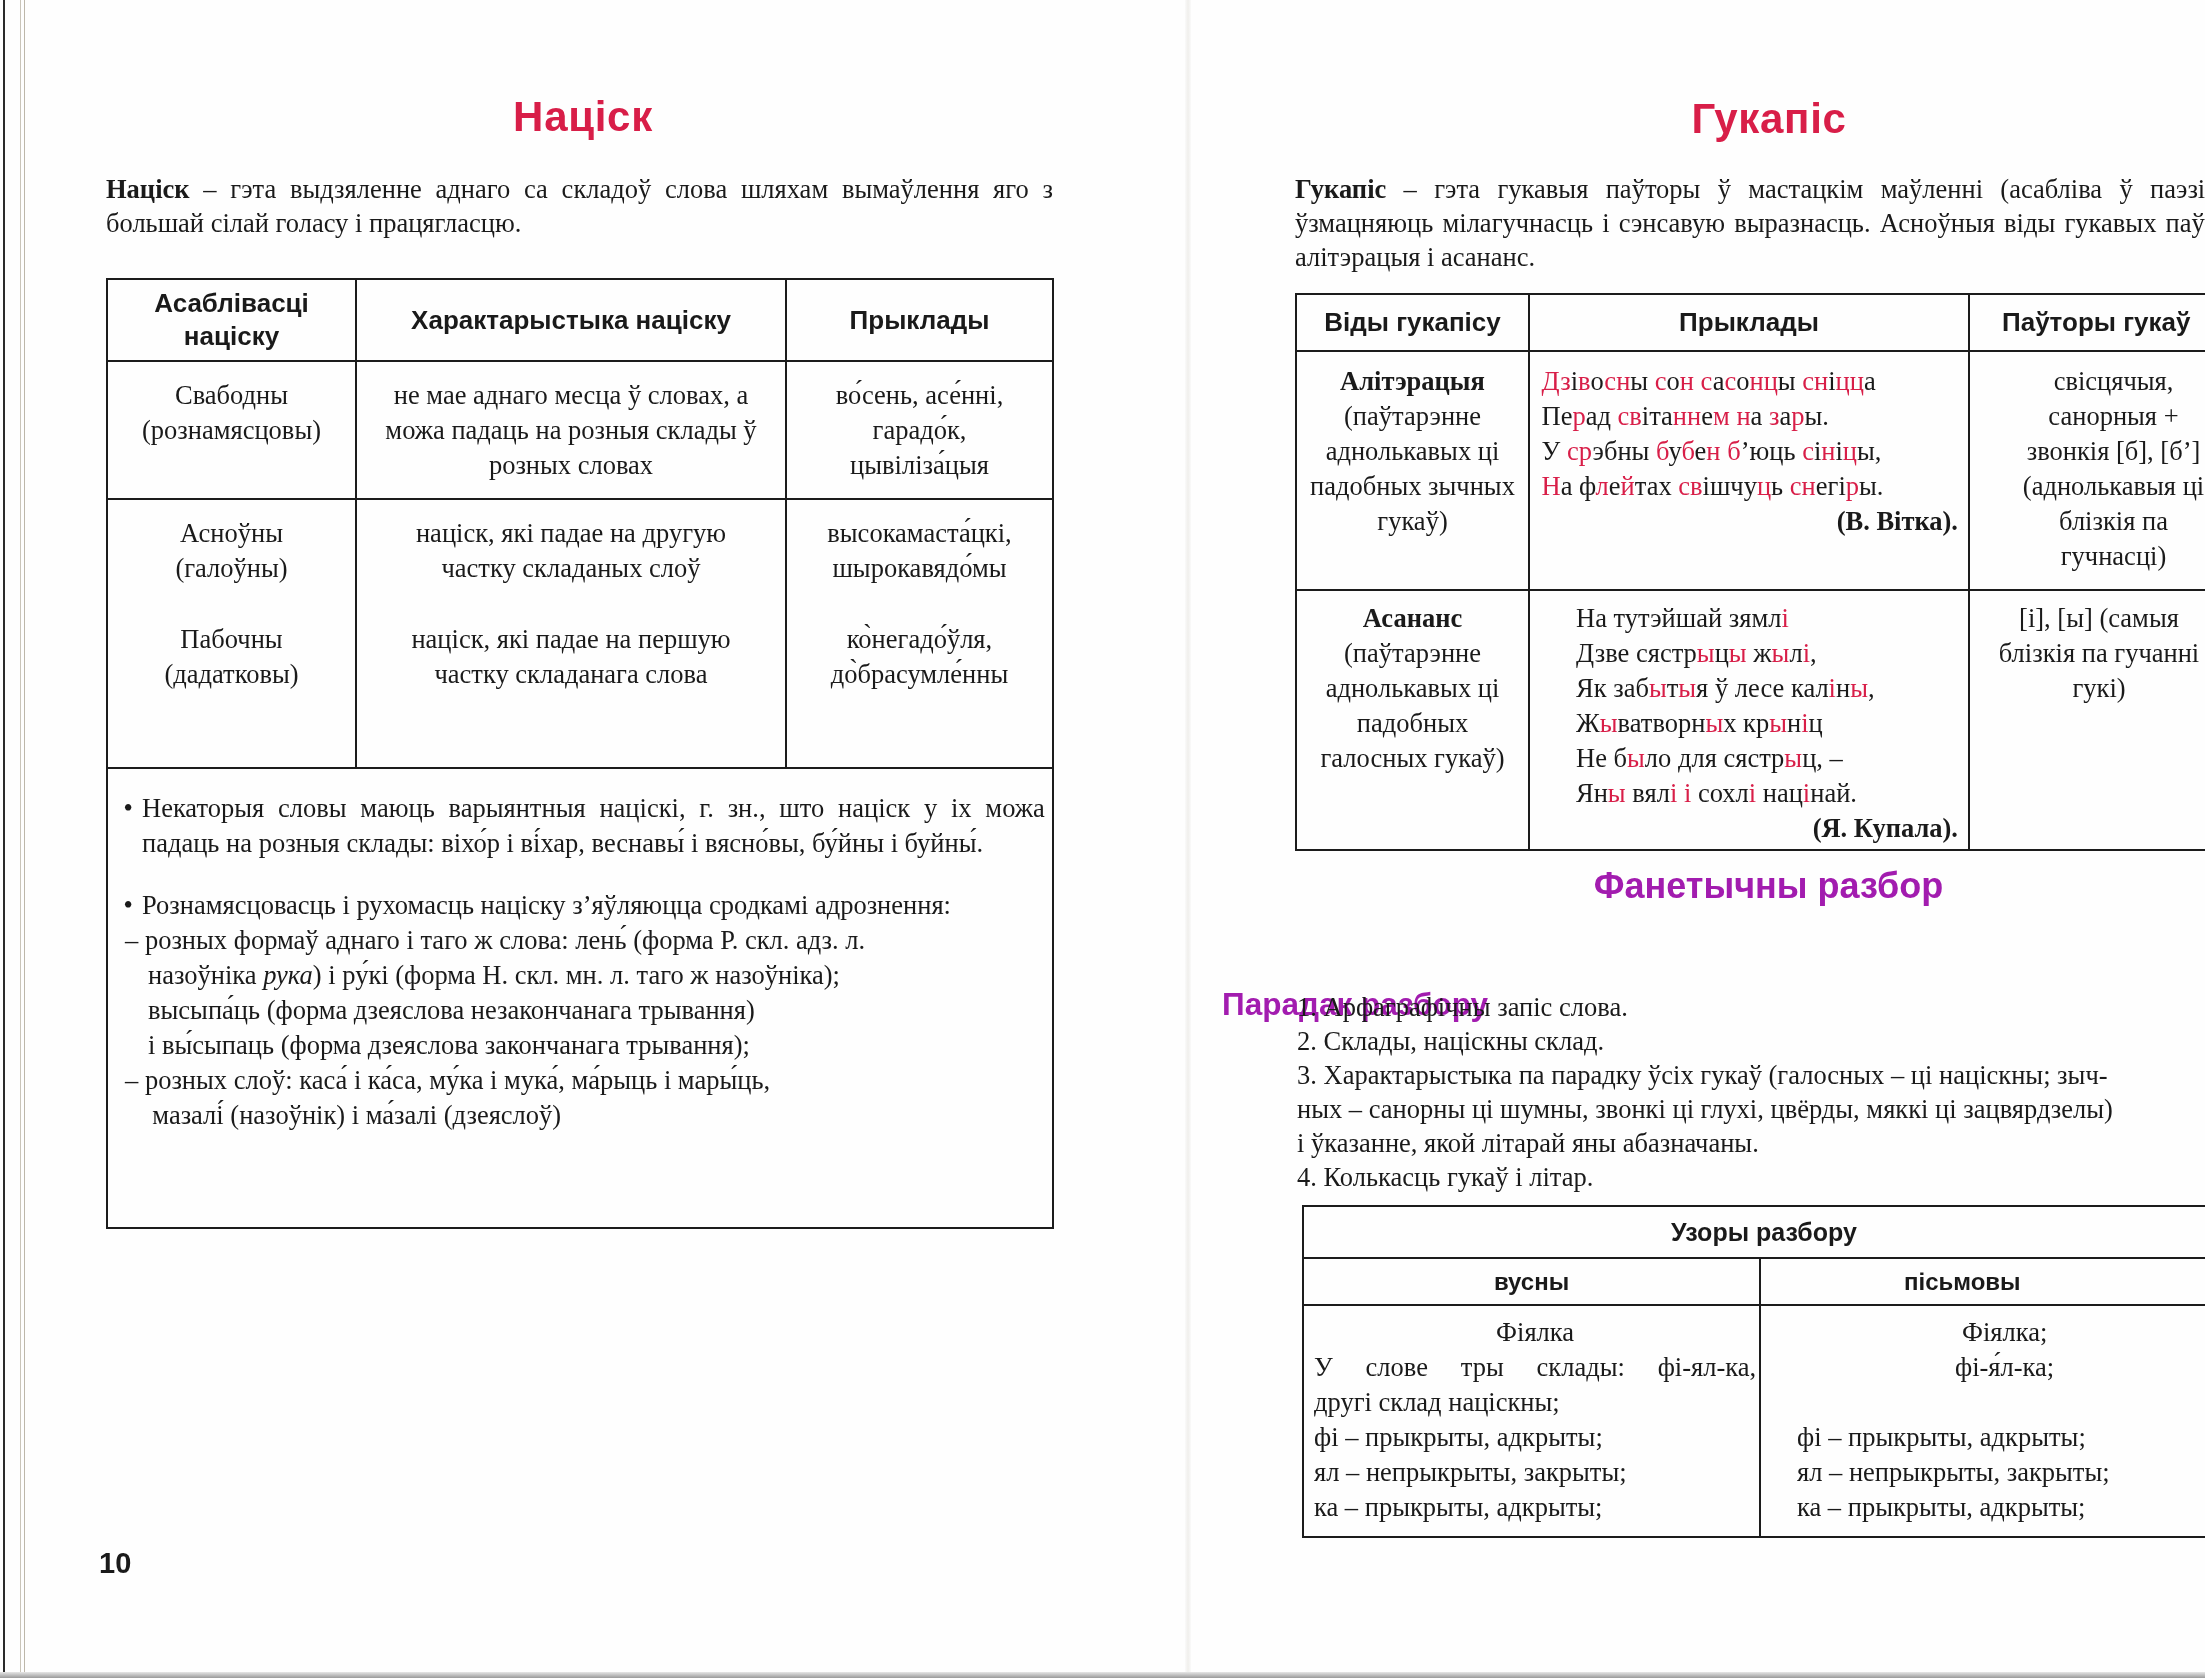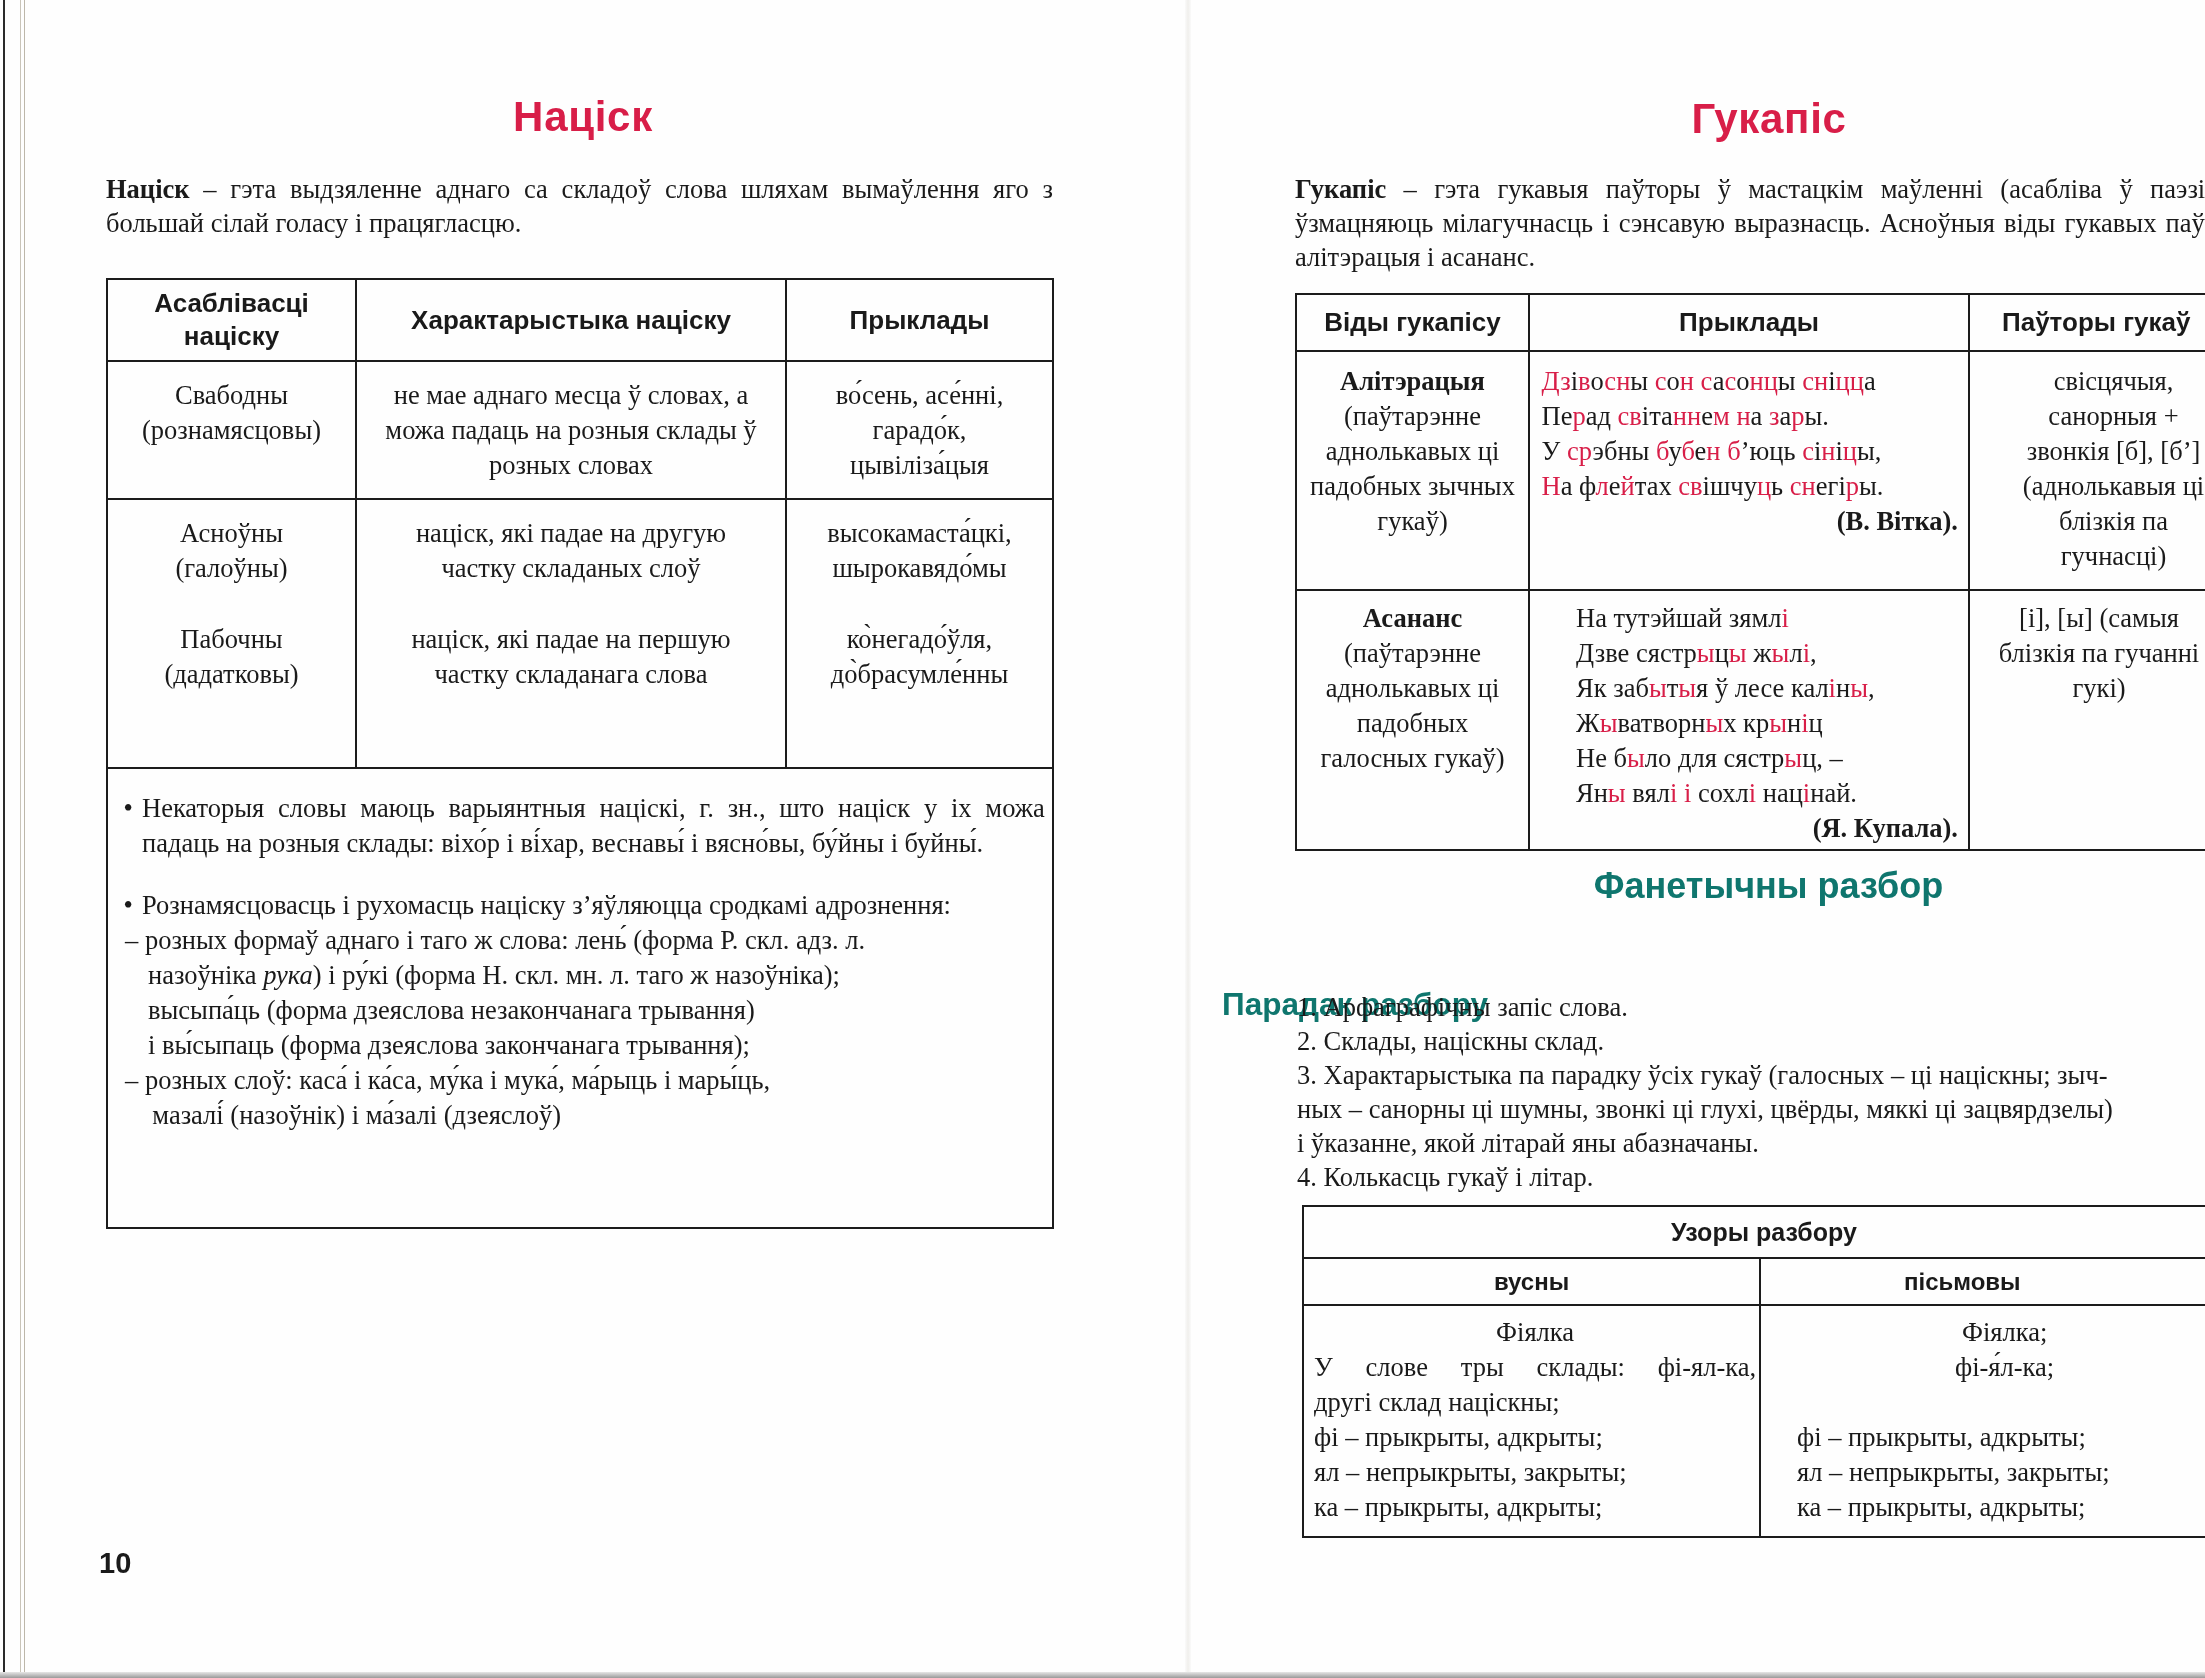--- a/index.html
+++ b/index.html
@@ -29,21 +29,21 @@
   .notes .dash { display: block; padding-left: 23px; text-indent: -23px; }
   .notes .dash .ind { display: block; text-indent: 0; }
 
   .hl { color: #d81e48; }
   .poem { text-align: left; display: inline-block; }
   .poem span.line { display: block; white-space: nowrap; }
   .poem .author { display: block; text-align: right; font-weight: bold; }
 
   .pagenum { position: absolute; left: 99px; top: 1547px; font-family: "Liberation Sans", "DejaVu Sans", sans-serif; font-weight: bold; font-size: 29px; }
 
-  .subhead { position: absolute; font-family: "Liberation Sans", "DejaVu Sans", sans-serif; font-weight: bold; color: #0f766e; }
+  .subhead { position: absolute; font-family: "Liberation Sans", "DejaVu Sans", sans-serif; font-weight: bold; color: #a21caf; }
   .steps { position: absolute; left: 1297px; top: 990px; width: 931px; font-size: 26.5px; line-height: 34px; }
   .steps div { white-space: nowrap; }
 
   .clip-right { position: absolute; left: 0; top: 0; width: 2205px; height: 1678px; overflow: hidden; }
 </style>
 </head>
 <body>
 
 <div class="spread">
   <div class="edge-left"></div>

